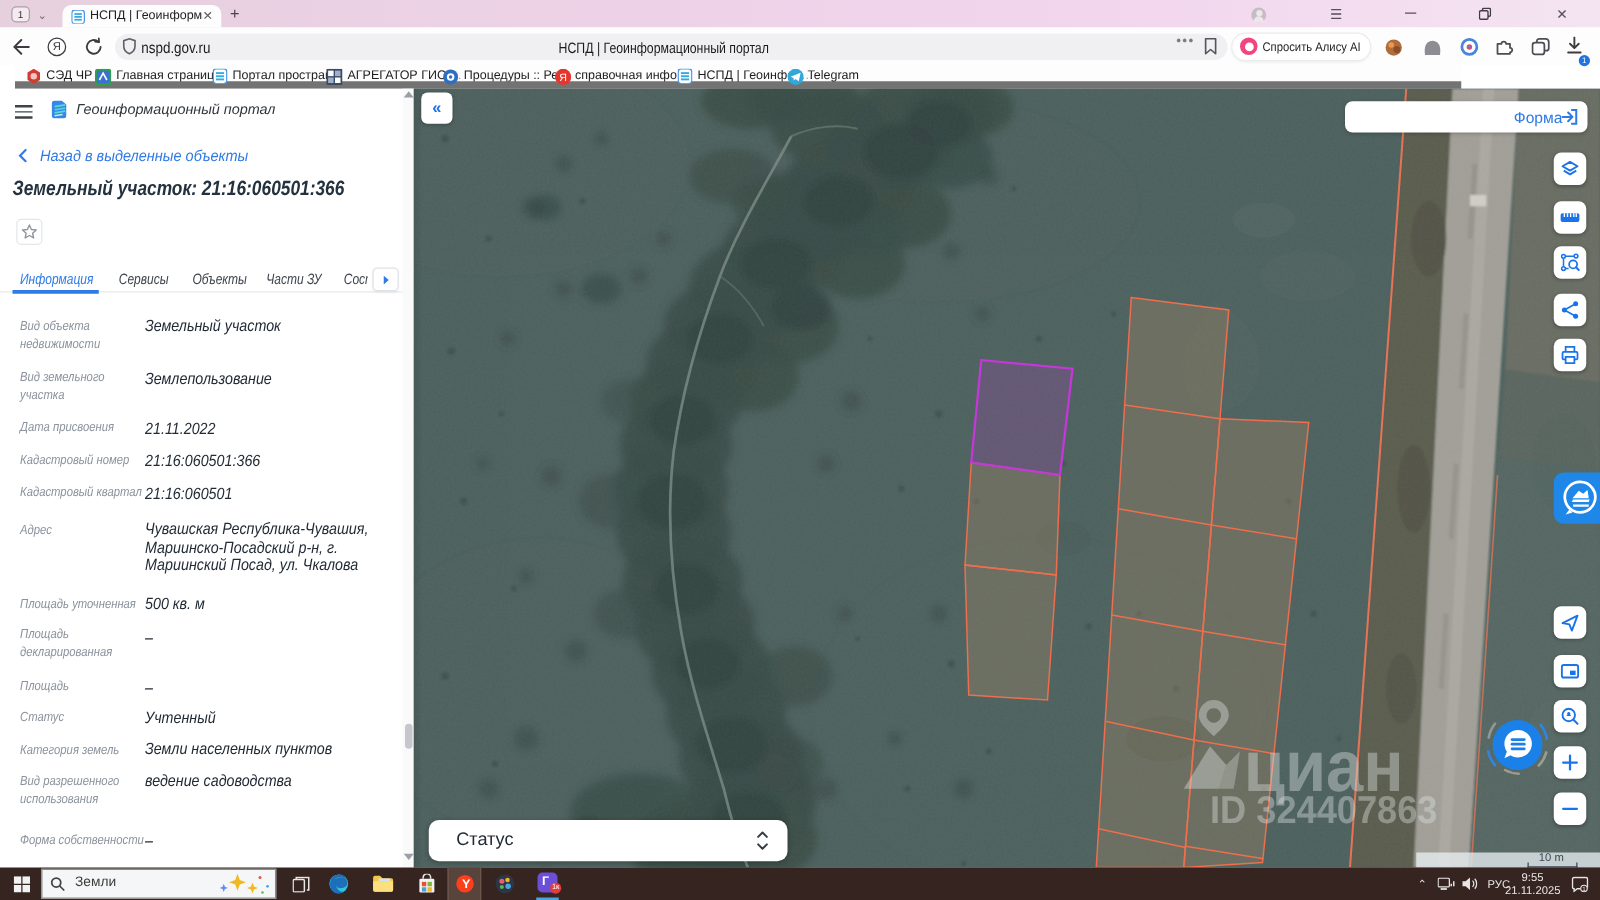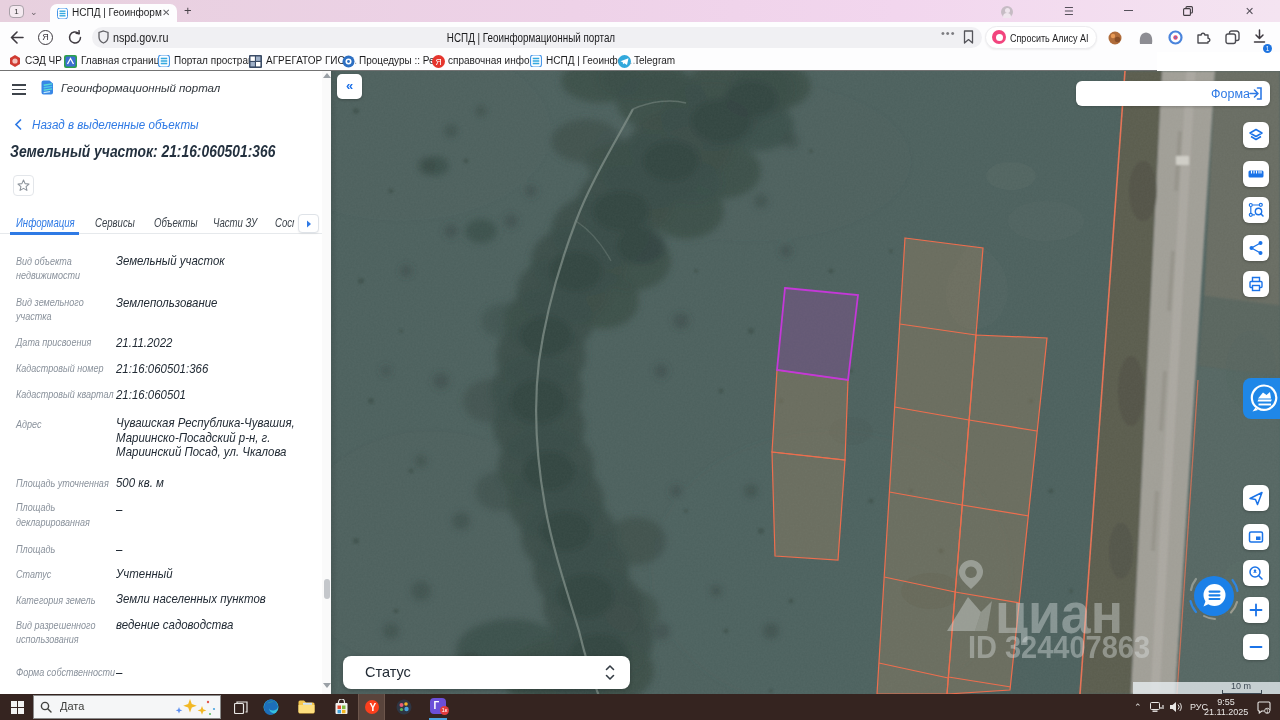--- a/index.html
+++ b/index.html
@@ -82,21 +82,21 @@
     <svg class="abs" style="left:1225px;top:8px;" width="15" height="15" viewBox="0 0 15 15">
         <rect x="1" y="4" width="9.5" height="9.5" rx="2" fill="none" stroke="#4c4c52" stroke-width="1.4"></rect>
         <path d="M4.5 4 V3 a2 2 0 0 1 2-2 h5 a2.5 2.5 0 0 1 2.5 2.5 v5 a2 2 0 0 1 -2 2 h-1" fill="none" stroke="#4c4c52" stroke-width="1.4"></path>
       </svg>
     <svg class="abs" style="left:1253px;top:7px;" width="13" height="15" viewBox="0 0 13 15">
         <path d="M6.5 1 v8 M3 6 l3.5 3.5 L10 6 M1.5 13 h10" stroke="#3e3a40" stroke-width="1.5" fill="none" stroke-linecap="round" stroke-linejoin="round"></path>
       </svg>
     <div class="abs" style="left:1263px;top:22px;width:9px;height:9px;background:#1e74e0;border-radius:50%;color:#fff;font-size:6.5px;text-align:center;line-height:9px;">1</div>
   </div>
 
-  <div class="abs" id="bookmarks" style="left:0;top:52px;width:1157px;height:19px;background:#fdfdfe;border-bottom:1px solid #737373;font-size:10px;color:#1d1d1f;white-space:nowrap;">
+  <div class="abs" id="bookmarks" style="left:12px;top:52px;width:1157px;height:19px;background:#fdfdfe;border-bottom:6px solid #737373;font-size:10px;color:#1d1d1f;white-space:nowrap;">
     <svg class="abs" style="left:9px;top:3px;" width="12" height="12" viewBox="0 0 12 12">
         <path d="M6 0 L11 3 V9 L6 12 L1 9 V3 Z" fill="#d03b32"></path>
         <circle cx="6" cy="6" r="2.6" fill="#f3c2bd"></circle>
       </svg>
     <div class="abs" style="left:25px;top:3px;">СЭД ЧР</div>
     <svg class="abs" style="left:64px;top:3px;" width="13" height="13" viewBox="0 0 13 13">
         <rect width="13" height="13" rx="2" fill="#2da04b"></rect>
         <rect x="1.5" y="1.5" width="10" height="10" rx="1.5" fill="#3b6fd2"></rect>
         <path d="M3.5 9 L6.5 3.5 L9.5 9" stroke="#fff" stroke-width="1.3" fill="none"></path>
       </svg>
@@ -514,21 +514,21 @@
         <rect width="6" height="6" fill="#f2f2f2"></rect>
         <rect x="7" width="6" height="6" fill="#f2f2f2"></rect>
         <rect y="7" width="6" height="6" fill="#f2f2f2"></rect>
         <rect x="7" y="7" width="6" height="6" fill="#f2f2f2"></rect>
       </svg>
     <div class="abs" style="left:33px;top:1px;width:188px;height:24px;background:#f5f6f7;border:1px solid #8a8a8a;"></div>
     <svg class="abs" style="left:40px;top:7px;" width="12" height="12" viewBox="0 0 12 12">
         <circle cx="5" cy="5" r="3.6" fill="none" stroke="#42423f" stroke-width="1.4"></circle>
         <path d="M8 8 L11 11" stroke="#42423f" stroke-width="1.4" stroke-linecap="round"></path>
       </svg>
-    <div class="abs" style="left:60px;top:6px;font-size:11px;color:#3c3c3a;">Дата</div>
+    <div class="abs" style="left:60px;top:6px;font-size:11px;color:#3c3c3a;">Земли</div>
     <svg class="abs" style="left:172px;top:3px;" width="46" height="20" viewBox="0 0 46 20">
       <path d="M18 2 l1.8 5 5 1.8 -5 1.8 -1.8 5 -1.8-5 -5-1.8 5-1.8 Z" fill="#f2b824"></path>
       <path d="M30 9 l1.2 3.2 3.2 1.2 -3.2 1.2 -1.2 3.2 -1.2-3.2 -3.2-1.2 3.2-1.2 Z" fill="#f2b824"></path>
       <path d="M7 10 l0.9 2.4 2.4 0.9 -2.4 0.9 -0.9 2.4 -0.9-2.4 -2.4-0.9 2.4-0.9 Z" fill="#5a8df0"></path>
       <circle cx="36" cy="5" r="1.2" fill="#e2574c"></circle>
         <circle cx="42" cy="12" r="1.1" fill="#4aa4e0"></circle>
         <circle cx="38" cy="17" r="1" fill="#57b85c"></circle>
     </svg>
 
     <svg class="abs" style="left:234px;top:7px;" width="14" height="13" viewBox="0 0 14 13">

